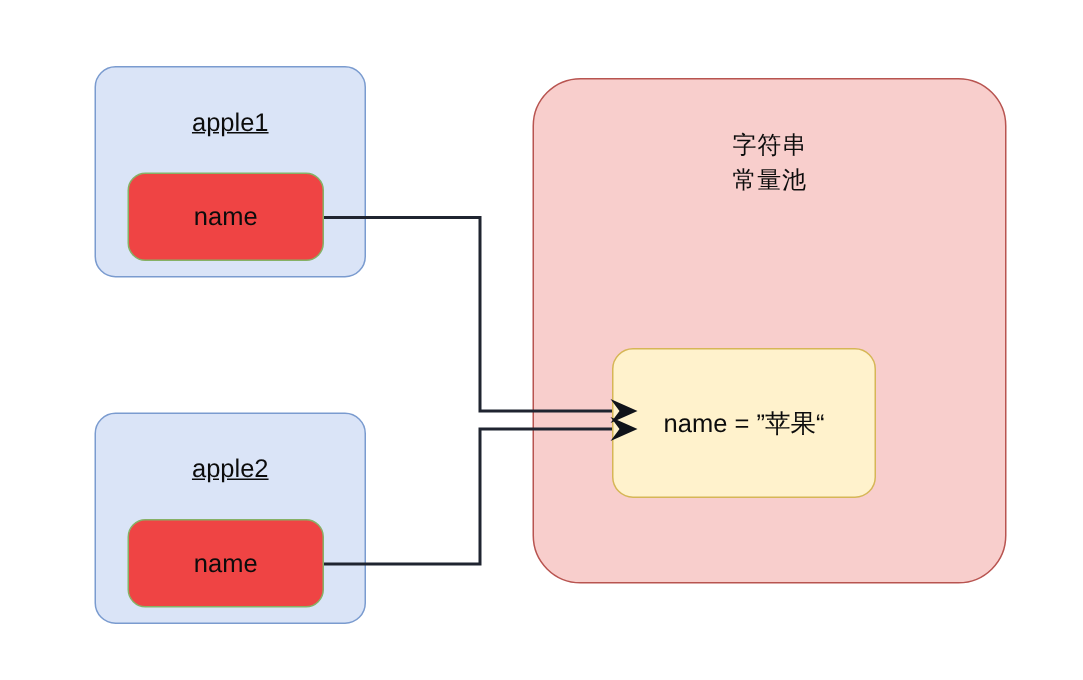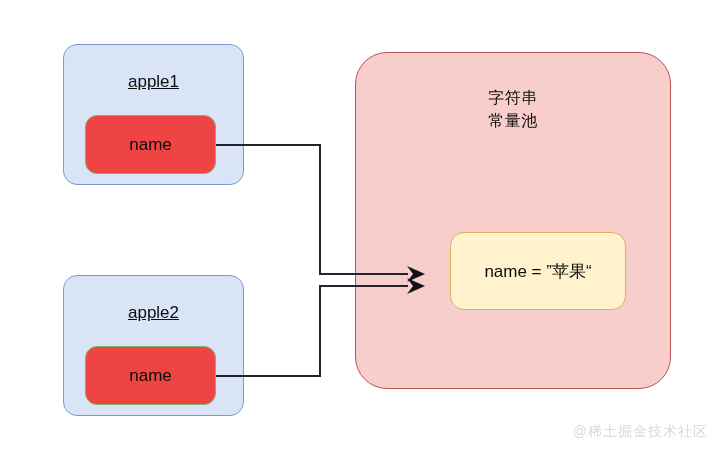--- a/index.html
+++ b/index.html
@@ -126,32 +126,31 @@
     <span>name</span>
   </div>
 
   <div class="node pool-box" style="left:355px; top:52px; width:316px; height:337px;">
     <div class="pool-title">
       <div>字符串</div>
       <div>常量池</div>
     </div>
   </div>
 
-  <div class="node literal-box" style="left:450px; top:232px; width:176px; height:78px;">
+  <div class="node literal-box" style="left:408px; top:232px; width:176px; height:100px;">
     <span>name = ”苹果“</span>
   </div>
 
   <svg id="connectors" viewBox="0 0 722 453">
 
     <g>
       <path class="edge-line" d="M 216 145 L 320 145 L 320 274 L 408 274"></path>
       <path class="edge-head" d="M 407 266 L 425 274 L 407 282 L 413 274 Z"></path>
     </g>
 
     <g>
       <path class="edge-line" d="M 216 376 L 320 376 L 320 286 L 408 286"></path>
       <path class="edge-head" d="M 407 278 L 425 286 L 407 294 L 413 286 Z"></path>
     </g>
   </svg>
 
-  <div class="watermark">@稀土掘金技术社区</div>
 
 </div>
 
 </body></html>

